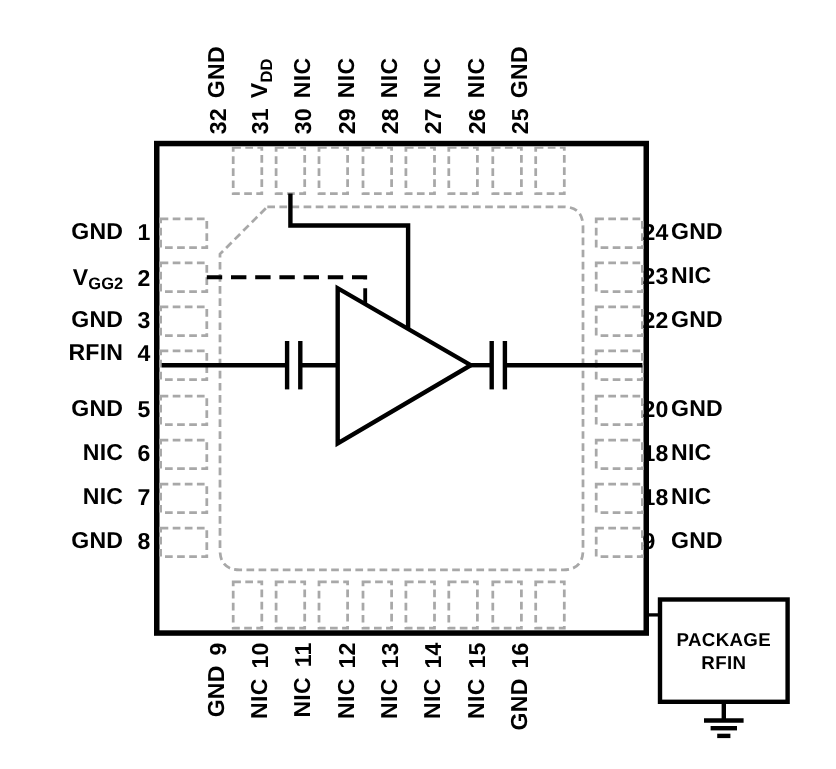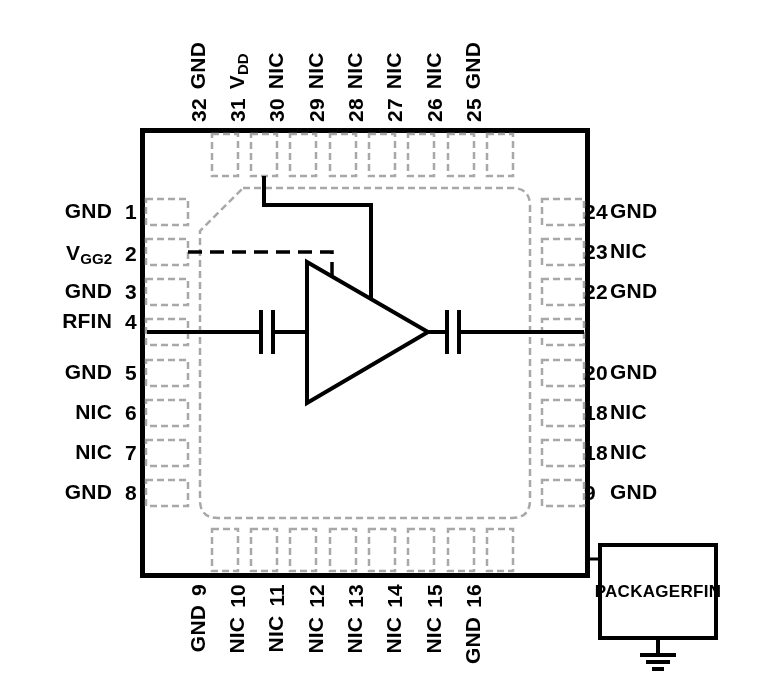--- a/index.html
+++ b/index.html
@@ -32,21 +32,21 @@
     transform:rotate(-90deg);
     gap:9px;
   }
   .rot-top    { justify-content:flex-start; }
   .rot-bottom { justify-content:flex-end; }
 
   .sub { font-size:15px; vertical-align:-4px; letter-spacing:0; }
 
   .pkg-base-label {
     position:absolute; left:598px; top:543px; width:120px; height:97px;
-    display:flex; flex-direction:row; align-items:center; justify-content:center;
+    display:flex; flex-direction:column; align-items:center; justify-content:center;
     font-size:17px; line-height:21px; letter-spacing:0.3px; text-align:center;
   }
 </style>
 </head>
 <body>
 
 <div class="stage">
 
   <svg class="gfx" width="760" height="699" viewBox="0 0 760 699">
 

